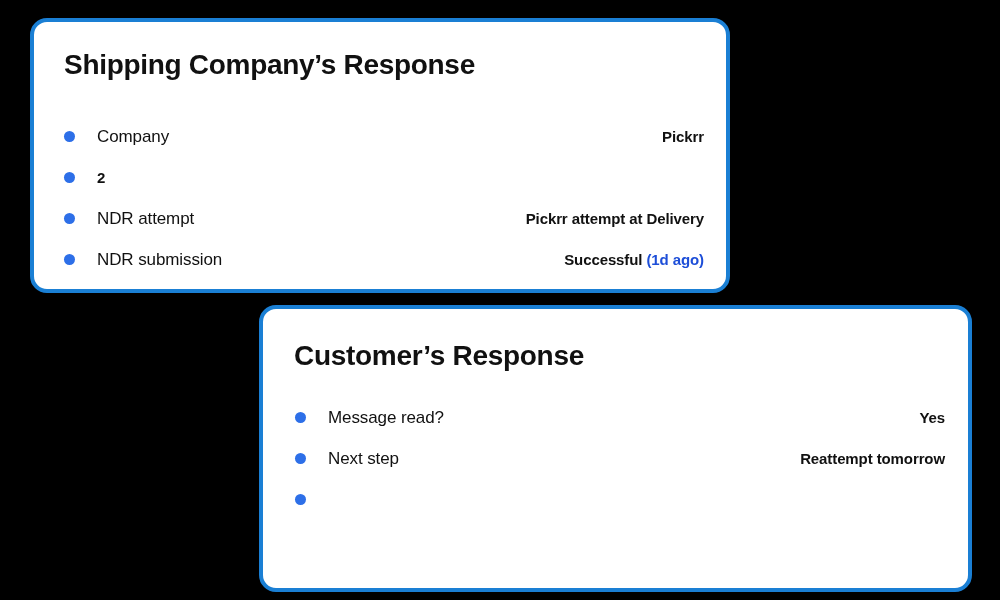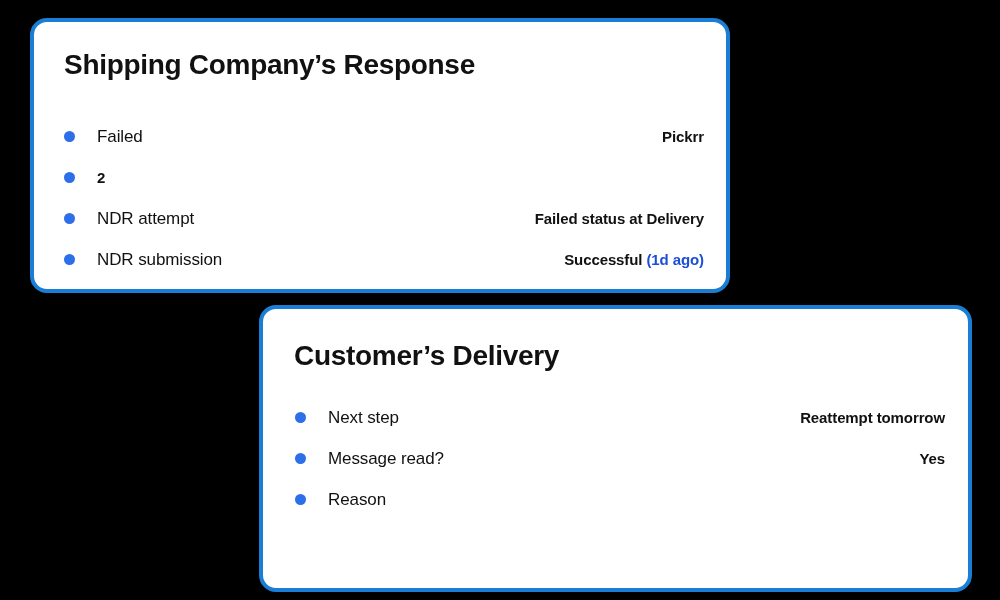--- a/index.html
+++ b/index.html
@@ -143,64 +143,63 @@
 <div id="stage">
 
   <section class="card" id="card-shipping">
 
     <h2 class="card-title">Shipping Company’s Response</h2>
 
     <div class="rows">
 
       <div class="row">
         <span class="bullet"></span>
-        <span class="row-label">Failed</span>
+        <span class="row-label">Company</span>
         <span class="row-value"><span>Pickrr</span></span>
       </div>
 
       <div class="row">
         <span class="bullet"></span>
         <span class="row-value"><span>2</span></span>
       </div>
 
       <div class="row">
         <span class="bullet"></span>
         <span class="row-label">NDR attempt</span>
-        <span class="row-value"><span>Failed status at Delivery</span></span>
+        <span class="row-value"><span>Pickrr attempt at Delivery</span></span>
       </div>
 
       <div class="row">
         <span class="bullet"></span>
         <span class="row-label">NDR submission</span>
         <span class="row-value"><span>Successful </span><span class="suffix">(1d ago)</span></span>
       </div>
 
     </div>
   </section>
 
   <section class="card" id="card-customer">
 
-    <h2 class="card-title">Customer’s Delivery</h2>
+    <h2 class="card-title">Customer’s Response</h2>
 
     <div class="rows">
+
+      <div class="row">
+        <span class="bullet"></span>
+        <span class="row-label">Message read?</span>
+        <span class="row-value"><span>Yes</span></span>
+      </div>
 
       <div class="row">
         <span class="bullet"></span>
         <span class="row-label">Next step</span>
         <span class="row-value"><span>Reattempt tomorrow</span></span>
       </div>
 
-      <div class="row">
-        <span class="bullet"></span>
-        <span class="row-label">Message read?</span>
-        <span class="row-value"><span>Yes</span></span>
-      </div>
-
-
-      <div class="row">
-        <span class="bullet"></span>
-        <span class="row-label">Reason</span>
+
+      <div class="row">
+        <span class="bullet"></span>
       </div>
 
     </div>
   </section>
 
 </div>
 
 </body></html>

